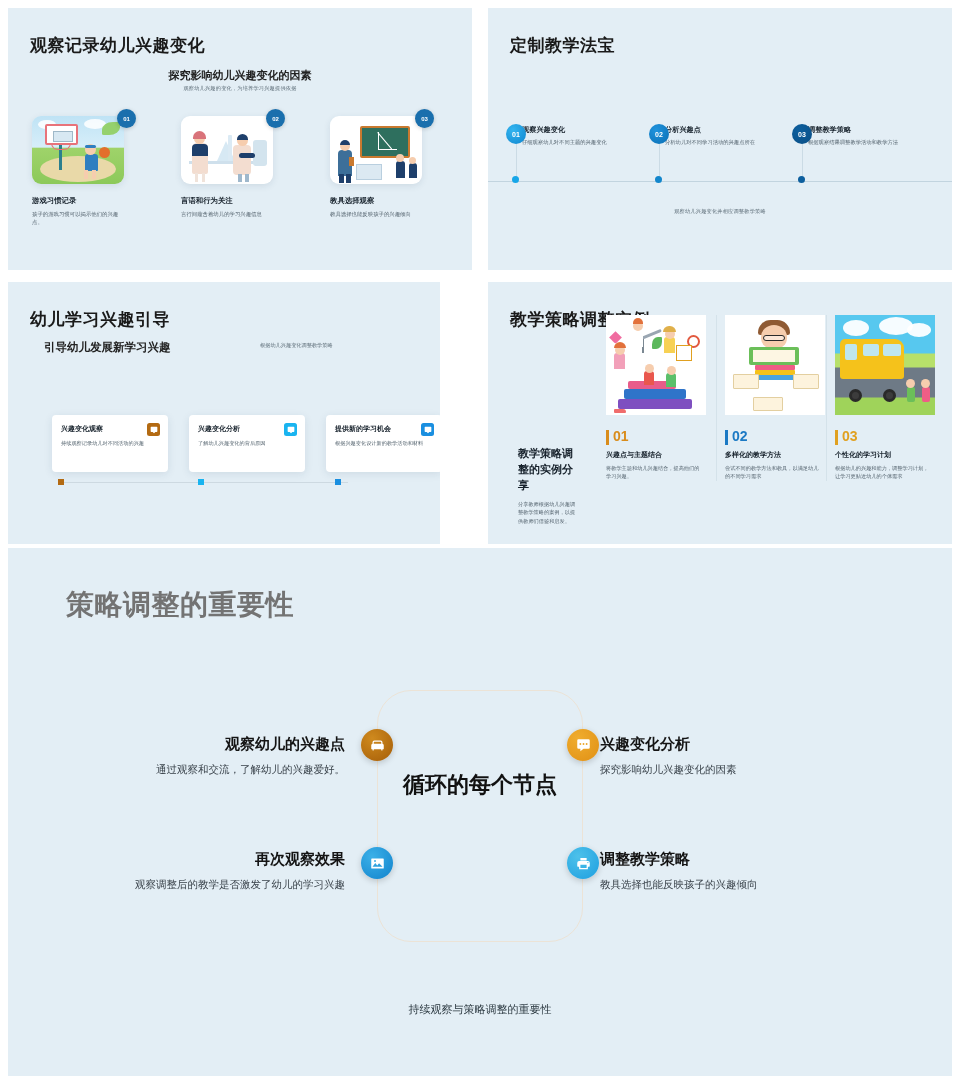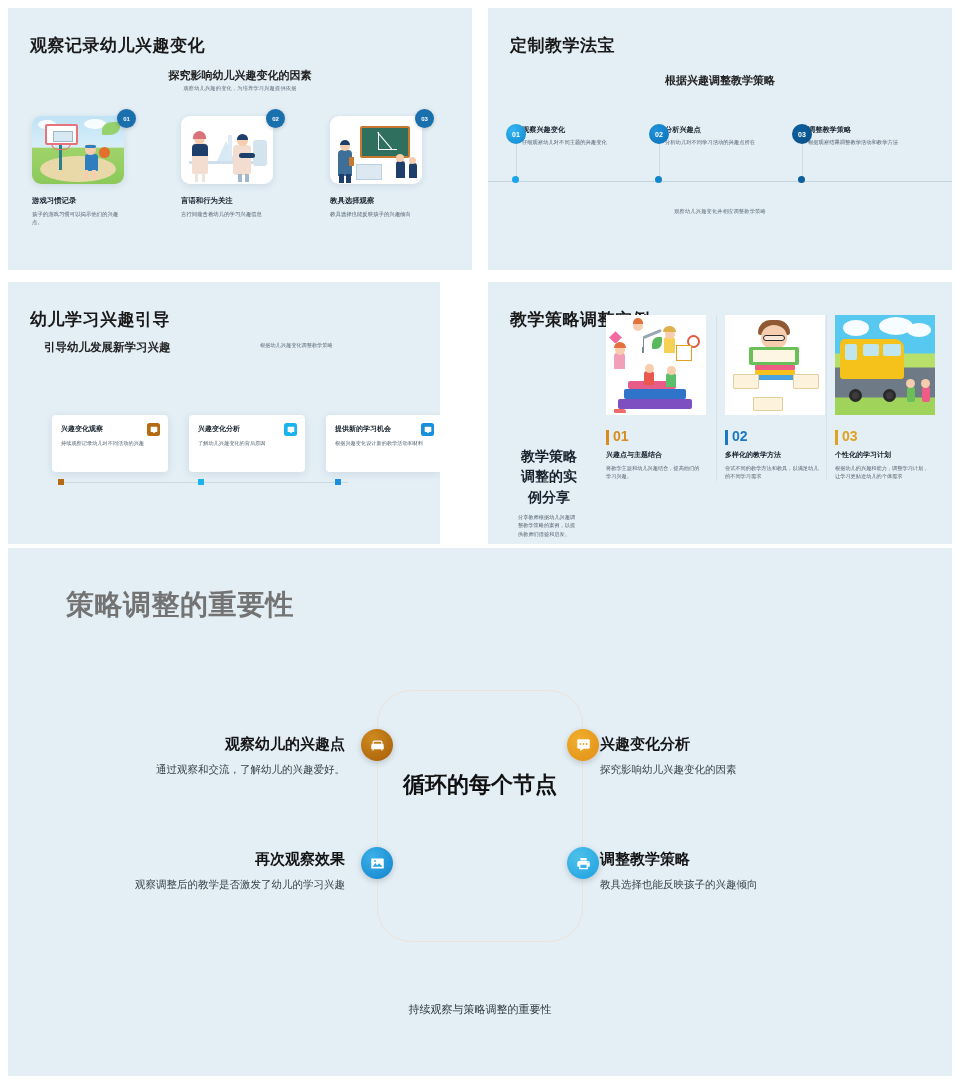--- a/index.html
+++ b/index.html
@@ -143,21 +143,21 @@
     display:flex; align-items:center; justify-content:center;
   }
   .ic-brown { background:#b36a12; } .ic-cyan { background:#19b4f0; } .ic-blue { background:#1a8fe0; }
   .card-ic svg { width: 8px; height: 8px; fill: #fff; }
   .p3-track { position:absolute; left:50px; top:200px; width:290px; height:1px; background:#cdd9e1; }
   .p3-sq { position:absolute; width:6px; height:6px; top:197px; }
   .sq-brown { background:#b36a12; left:50px; } .sq-cyan { background:#19b4f0; left:190px; } .sq-blue { background:#1a8fe0; left:327px; }
 
   
   .p4-left { position:absolute; left:30px; top:164px; width:62px; }
-  .p4-left-t { font-size:14px; font-weight:700; color:#17222c; line-height:1.45;text-align:center; }
+  .p4-left-t { font-size:11px; font-weight:700; color:#17222c; line-height:1.45; }
   .p4-left-d { font-size:5.2px; color:#55646f; line-height:1.65; margin-top:6px; }
   .p4-cols { position:absolute; left:118px; top:33px; width:320px; display:flex; justify-content:space-between; }
   .p4-col { width:100px; position:relative; }
   .p4-col + .p4-col { border-left:1px solid #d4e2ea; padding-left:8px; }
   .p4-img { width:100px; height:100px; background:#fff; overflow:hidden; position:relative; }
   .p4-num { font-size:14px; font-weight:700; padding-left:7px; margin-top:13px; position:relative; }
   .p4-num::before { content:""; position:absolute; left:0; top:2px; width:2.5px; height:15px; }
   .n-or  { color:#d98c1b; } .n-or::before { background:#d98c1b; }
   .n-bl  { color:#1b79c4; } .n-bl::before { background:#1b79c4; }
   .n-or2 { color:#e0a020; } .n-or2::before { background:#e0a020; }
@@ -306,21 +306,20 @@
         </div>
         <div class="badge-num">03</div>
         <div class="p1-label">教具选择观察</div>
         <div class="p1-desc">教具选择也能反映孩子的兴趣倾向</div>
       </div>
     </div>
   </div>
 
   <div class="slide tr">
     <div class="slide-title s-title-sm">定制教学法宝</div>
-    <div class="center-head p2-head">根据兴趣调整教学策略</div>
     <div class="p2-line"></div>
 
     <div class="p2-steps">
       <div class="p2-step">
         <div class="p2-circle p2-c1">01</div>
         <div class="p2-stem"></div>
         <div class="p2-dot p2-d1"></div>
         <div class="p2-txt">
           <div class="p2-t">观察兴趣变化</div>
           <div class="p2-d">仔细观察幼儿对不同主题的兴趣变化</div>

